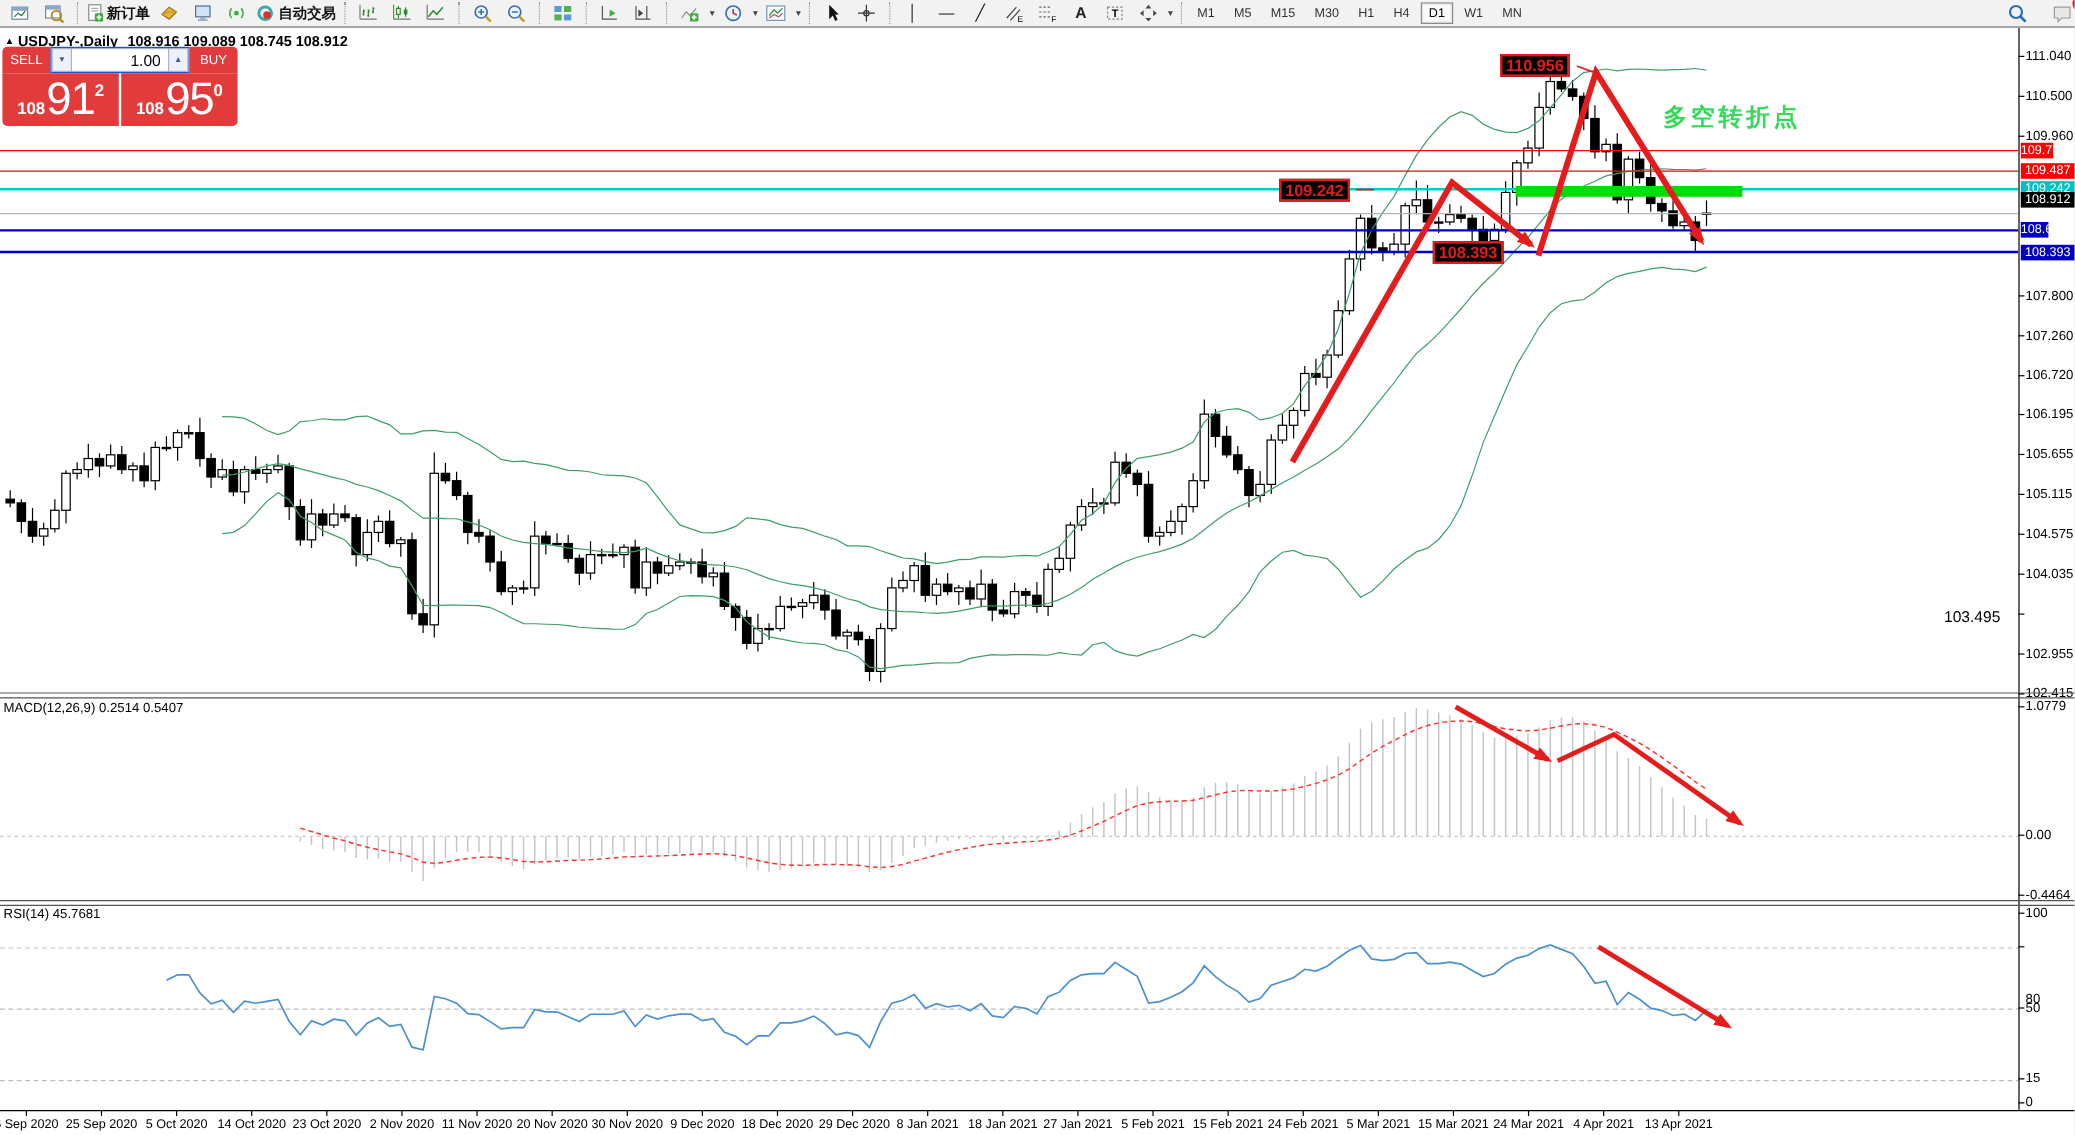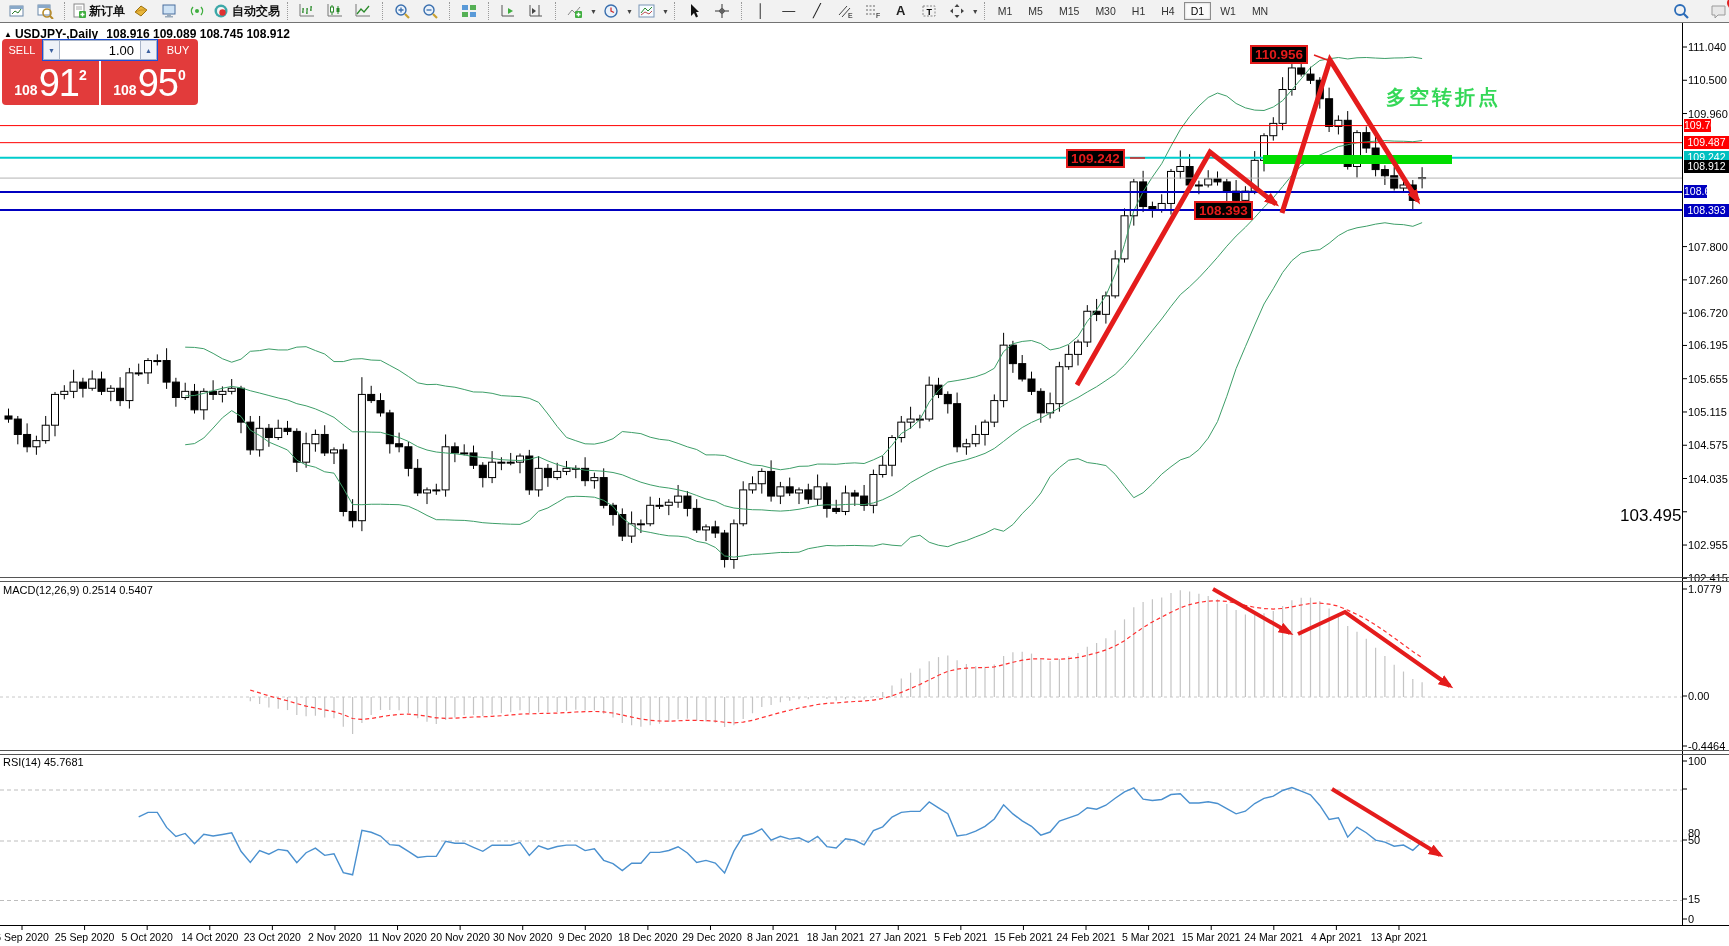--- a/index.html
+++ b/index.html
@@ -851,21 +851,21 @@
       <div style="left: 1688px; top: 74.264px; font-size: 11px; color: rgb(0, 0, 0); position: absolute;">110.500</div>
       <div style="left: 1688px; top: 107.528px; font-size: 11px; color: rgb(0, 0, 0); position: absolute;">109.960</div>
       <div style="left: 1688px; top: 240.584px; font-size: 11px; color: rgb(0, 0, 0); position: absolute;">107.800</div>
       <div style="left: 1688px; top: 273.848px; font-size: 11px; color: rgb(0, 0, 0); position: absolute;">107.260</div>
       <div style="left: 1688px; top: 307.112px; font-size: 11px; color: rgb(0, 0, 0); position: absolute;">106.720</div>
       <div style="left: 1688px; top: 339.452px; font-size: 11px; color: rgb(0, 0, 0); position: absolute;">106.195</div>
       <div style="left: 1688px; top: 372.716px; font-size: 11px; color: rgb(0, 0, 0); position: absolute;">105.655</div>
       <div style="left: 1688px; top: 405.98px; font-size: 11px; color: rgb(0, 0, 0); position: absolute;">105.115</div>
       <div style="left: 1688px; top: 439.244px; font-size: 11px; color: rgb(0, 0, 0); position: absolute;">104.575</div>
       <div style="left: 1688px; top: 472.508px; font-size: 11px; color: rgb(0, 0, 0); position: absolute;">104.035</div>
-      <div style="left: 1620px; top: 505.772px; font-size: 17px; color: rgb(0, 0, 0); position: absolute;">103.495</div>
+      <div style="left: 1620px; top: 505.772px; font-size: 13px; color: rgb(0, 0, 0); position: absolute;">103.495</div>
       <div style="left: 1688px; top: 539.036px; font-size: 11px; color: rgb(0, 0, 0); position: absolute;">102.955</div>
       <div style="left: 1688px; top: 572.3px; font-size: 11px; color: rgb(0, 0, 0); position: absolute;">102.415</div>
       <div style="left: 1684px; top: 119.102px; width: 27px; height: 13px; font-size: 10.5px; text-align: left; line-height: 13px; color: rgb(255, 255, 255); background: rgb(255, 0, 0); position: absolute;">109.764</div>
       <div style="left: 1684px; top: 136.165px; width: 45px; height: 13px; font-size: 10.5px; text-align: center; line-height: 13px; color: rgb(255, 255, 255); background: rgb(255, 0, 0); position: absolute;">109.487</div>
       <div style="left: 1684px; top: 151.257px; width: 45px; height: 13px; font-size: 10.5px; text-align: center; line-height: 13px; color: rgb(255, 255, 255); background: rgb(0, 192, 192); position: absolute;">109.242</div>
       <div style="left: 1684px; top: 160px; width: 45px; height: 13px; font-size: 10.5px; text-align: center; line-height: 13px; color: rgb(255, 255, 255); background: rgb(0, 0, 0); position: absolute;">108.912</div>
       <div style="left: 1684px; top: 185.445px; width: 23px; height: 13px; font-size: 10.5px; text-align: center; line-height: 13px; color: rgb(255, 255, 255); background: rgb(0, 0, 192); position: absolute;">108.687</div>
       <div style="left: 1684px; top: 203.555px; width: 45px; height: 13px; font-size: 10.5px; text-align: center; line-height: 13px; color: rgb(255, 255, 255); background: rgb(0, 0, 192); position: absolute;">108.393</div>
       <div style="left: 1688px; top: 583px; font-size: 11px; position: absolute;">1.0779</div>
       <div style="left: 1688px; top: 690px; font-size: 11px; position: absolute;">0.00</div>

